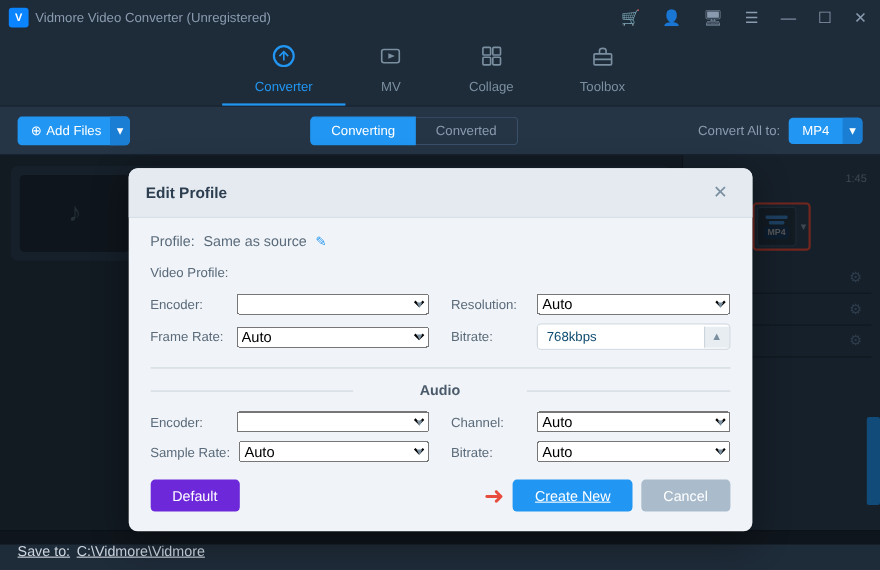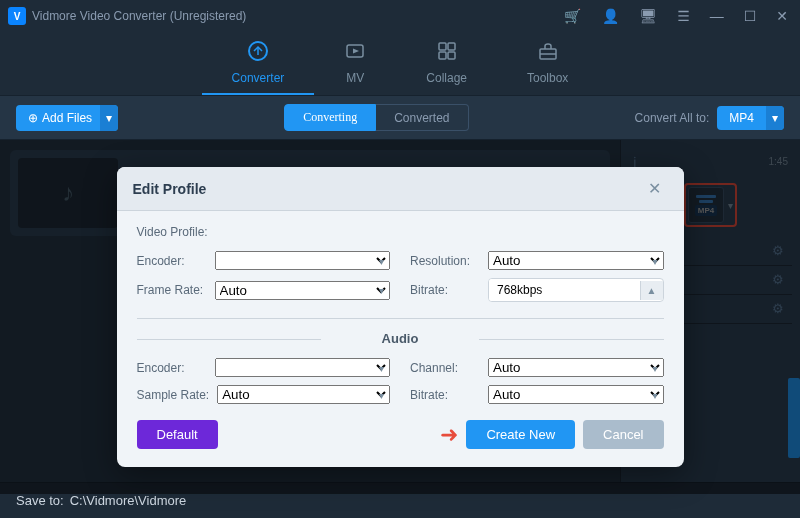--- a/index.html
+++ b/index.html
@@ -123,21 +123,20 @@
       cursor: pointer;
       color: #8a9bb0;
       background: transparent;
     }
     .view-tab:first-child { border-radius: 4px 0 0 4px; }
     .view-tab:last-child { border-radius: 0 4px 4px 0; border-left: none; }
     .view-tab.active {
       background: #2196f3;
       color: white;
       border-color: #2196f3;
-      font-family: Liberation Serif, serif;
     }
     .toolbar-right {
       display: flex;
       align-items: center;
       gap: 8px;
       font-size: 12px;
       color: #8a9bb0;
     }
     .convert-all-select {
       background: #2196f3;
@@ -275,20 +274,21 @@
       height: 36px;
       display: flex;
       align-items: center;
       padding: 0 16px;
       justify-content: space-between;
       border-top: 1px solid #16222e;
       position: absolute;
       bottom: 0;
       left: 0;
       right: 0;
+      text-decoration: underline;
     }
 
     
     .modal-overlay {
       position: absolute;
       top: 0; left: 0; right: 0; bottom: 0;
       background: rgba(0,0,0,0.5);
       display: flex;
       align-items: center;
       justify-content: center;
@@ -408,21 +408,21 @@
       border-radius: 4px;
       overflow: hidden;
       flex: 1;
       background: white;
     }
     .input-with-arrow input {
       flex: 1;
       border: none;
       padding: 4px 8px;
       font-size: 12px;
-      color: #000000;
+      color: #0c4a6e;
       outline: none;
       background: white;
       width: 100%;
     }
     .input-arrow-btn {
       background: #e8edf2;
       border: none;
       border-left: 1px solid #ccd4dc;
       padding: 4px 6px;
       cursor: pointer;
@@ -494,20 +494,21 @@
       cursor: pointer;
     }
     .btn-create {
       background: #2196f3;
       color: white;
       border: none;
       padding: 7px 20px;
       border-radius: 4px;
       font-size: 13px;
       cursor: pointer;
+      text-decoration: underline;
     }
     .btn-cancel {
       background: #aabccc;
       color: white;
       border: none;
       padding: 7px 20px;
       border-radius: 4px;
       font-size: 13px;
       cursor: pointer;
     }
@@ -665,20 +666,25 @@
   <div class="modal-overlay">
     <div class="modal">
 
       <div class="modal-header">
         <span class="modal-title">Edit Profile</span>
         <span class="modal-close">✕</span>
       </div>
 
       <div class="modal-body">
 
+        <div class="profile-row">
+          <span>Profile:</span>
+          <span>Same as source</span>
+          <span class="edit-icon">✎</span>
+        </div>
 
 
         <div class="video-quality-row">
           <span class="video-quality-label">Video Profile:</span>
         </div>
 
         <div class="form-grid">
 
           <div class="form-row">
             <span class="form-label">Encoder:</span>

